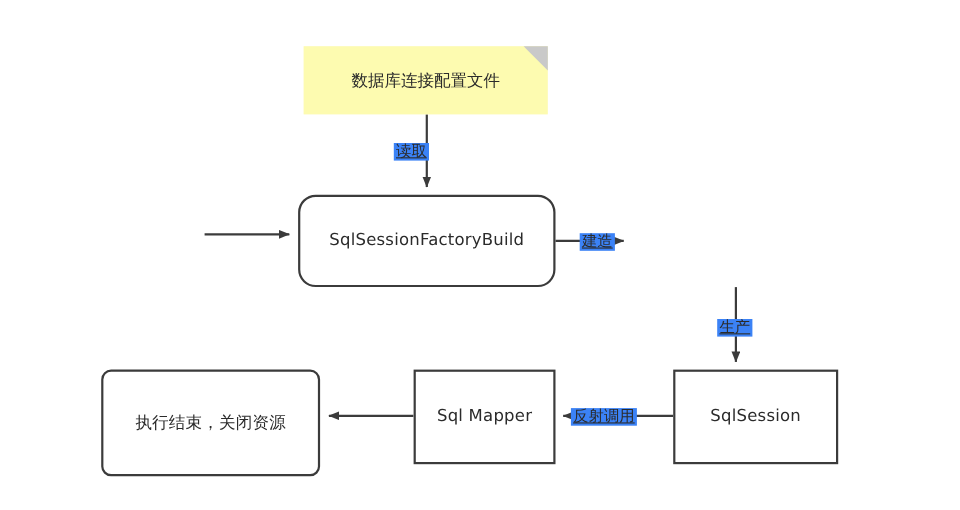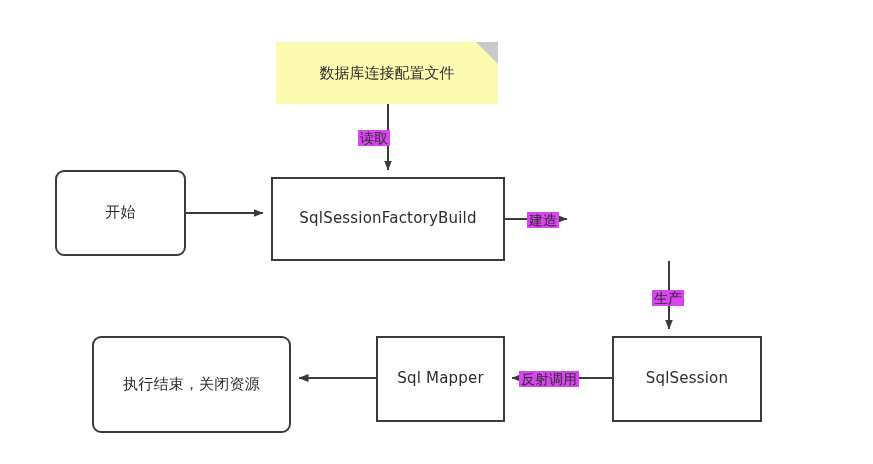--- a/index.html
+++ b/index.html
@@ -67,26 +67,27 @@
   }
   .note .note-label {
     display: block;
     padding: 0 10px;
     position: relative;
     z-index: 2;
   }
 
   .edge-label {
     position: absolute;
-    background: #d946ef;
+    background: #3b82f6;
     color: #2b2b2b;
     font-size: 14px;
     line-height: 1;
     padding: 1px 2px;
     white-space: nowrap;
+    text-decoration: underline;
   }
 </style>
 </head>
 <body>
 
 <div id="diagram-canvas">
 
   <svg class="edges" viewBox="0 0 873 464">
     <defs>
       <marker id="arrow-end" markerWidth="10" markerHeight="8" refX="9.5" refY="4" orient="auto" markerUnits="userSpaceOnUse">
@@ -117,25 +118,22 @@
     <g>
       <line x1="376" y1="378" x2="299" y2="378" stroke="#3b3b3b" stroke-width="2" marker-end="url(#arrow-end)"></line>
     </g>
   </svg>
 
   <div class="note" style="left:276px; top:42px; width:222px; height:62px;">
     <span class="fold"></span>
     <span class="note-label">数据库连接配置文件</span>
   </div>
 
-  <div class="node rounded" style="left:55px; top:170px; width:131px; height:86px;">
-    <span class="node-label">开始</span>
-  </div>
 
-  <div class="node" style="left:271px; top:177px; width:234px; height:84px;">
+  <div class="node" style="left:271px; top:177px; width:234px; height:84px;border-radius:16px;">
     <span class="node-label">SqlSessionFactoryBuild</span>
   </div>
 
 
   <div class="node" style="left:612px; top:336px; width:150px; height:86px;">
     <span class="node-label">SqlSession</span>
   </div>
 
   <div class="node" style="left:376px; top:336px; width:129px; height:86px;">
     <span class="node-label">Sql Mapper</span>

